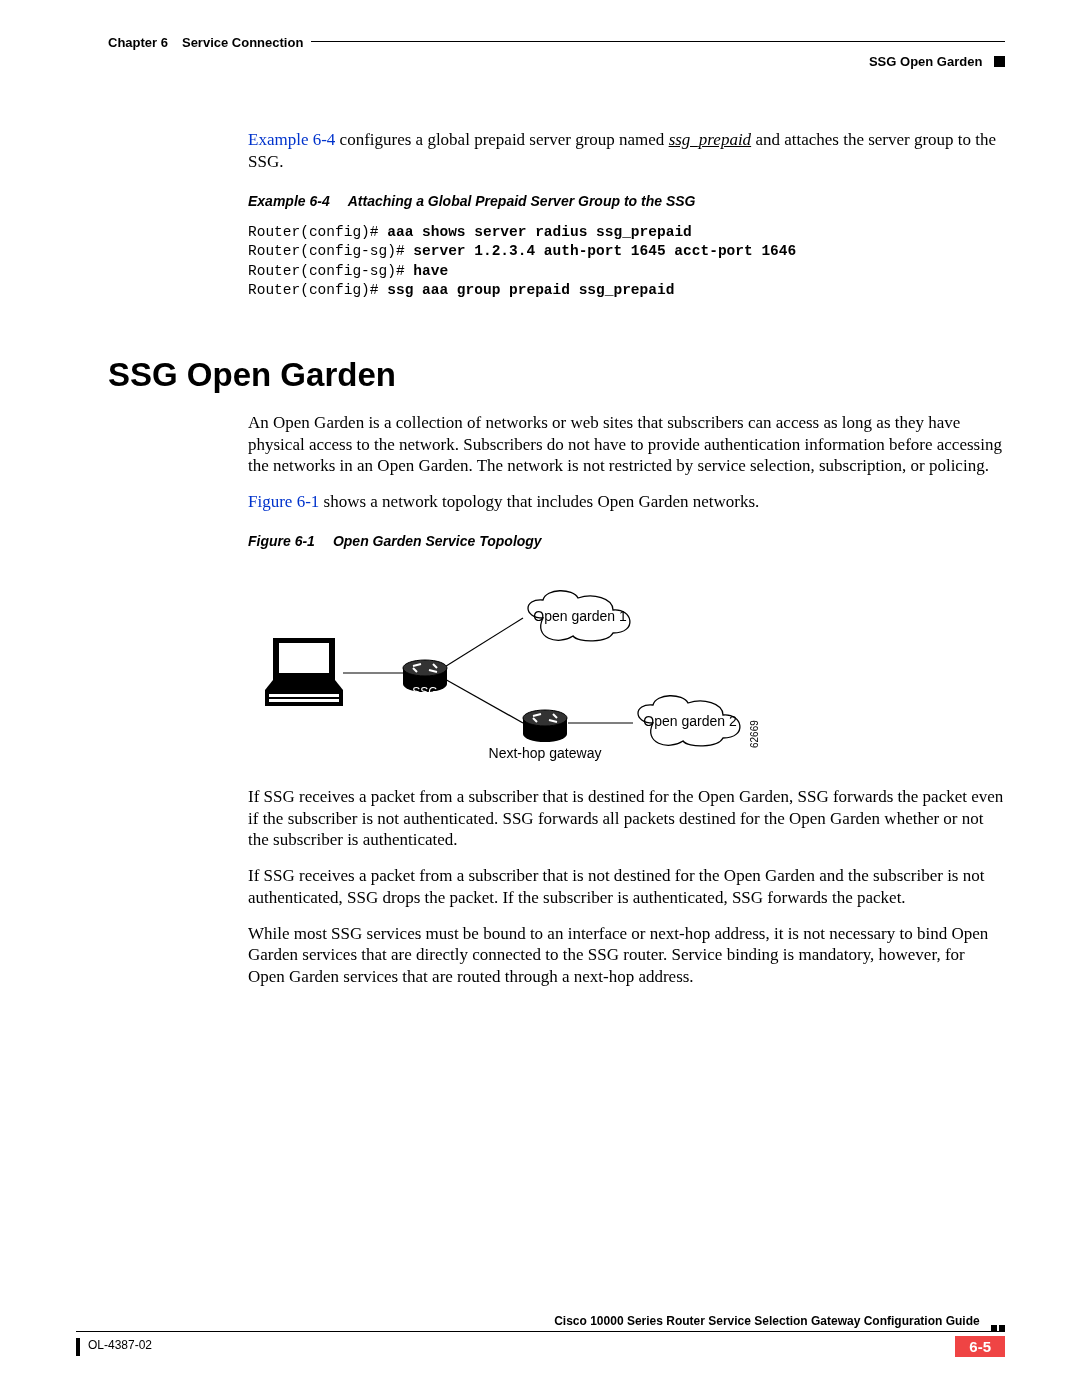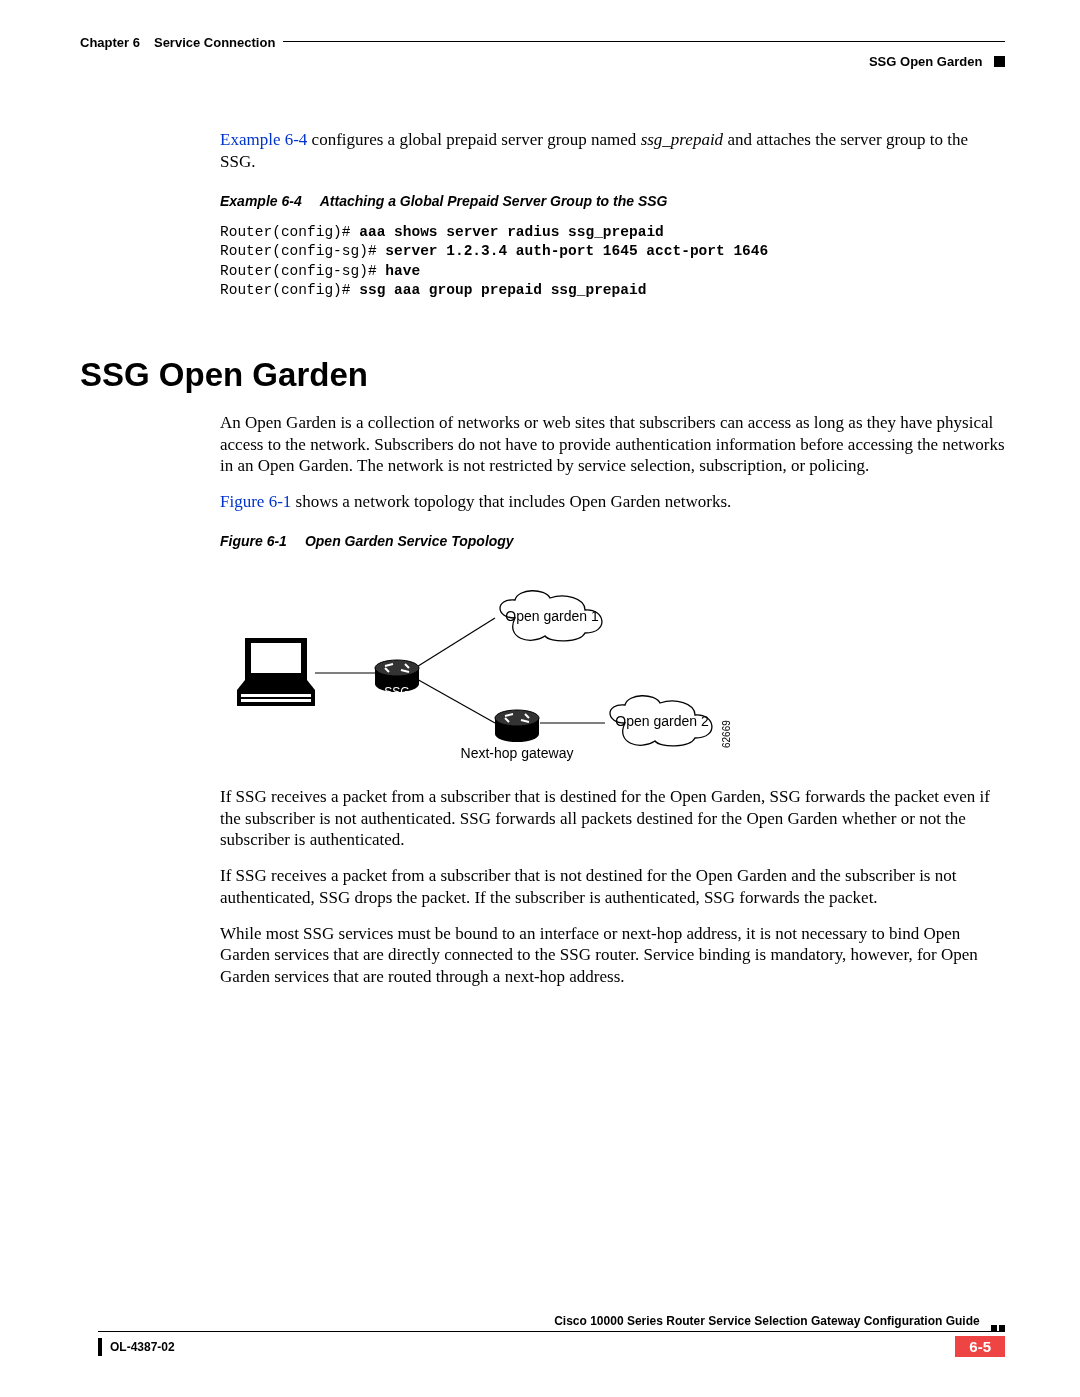--- a/index.html
+++ b/index.html
@@ -6,21 +6,21 @@
     margin: 0;
     padding: 0;
     background: #fff;
     font-family: "Times New Roman", Times, serif;
     color: #000;
     width: 1080px;
     height: 1397px;
     position: relative;
   }
   .page {
-    padding: 35px 75px 50px 80px;
+    padding: 35px 75px 50px 108px;
     box-sizing: border-box;
     height: 100%;
     position: relative;
   }
   .header {
     display: flex;
     flex-direction: column;
     gap: 4px;
     margin-bottom: 60px;
   }
@@ -100,21 +100,21 @@
   }
   .code-block .b { font-weight: bold; }
   .figure {
     margin: 6px 0 18px 0;
     font-family: Arial, Helvetica, sans-serif;
   }
   .figure svg { display: block; }
   .footer {
     position: absolute;
     bottom: 40px;
-    left: 98px;
+    left: 76px;
     right: 75px;
   }
   .footer-rule-row {
     display: flex;
     align-items: flex-end;
   }
   .footer-title {
     flex: 1;
     text-align: right;
     font-family: Arial, Helvetica, sans-serif;
@@ -138,40 +138,39 @@
     background: #000;
   }
   .footer-bottom {
     display: flex;
     justify-content: space-between;
     align-items: center;
     margin-top: 4px;
   }
   .footer-left {
     font-family: Arial, Helvetica, sans-serif;
-    font-weight: bold;
+    font-weight: normal;
     font-size: 12px;
     display: flex;
-    align-items: center;
     gap: 8px;
   }
   .footer-left .bar {
     width: 4px;
     height: 18px;
     background: #000;
   }
   .pagenum {
     background: #ef4444;
     color: #fff;
     font-family: Arial, Helvetica, sans-serif;
     font-weight: bold;
     font-size: 15px;
     padding: 2px 14px;
   }
-  .em { font-style: italic; }
+  .em { font-style: italic; text-decoration: underline; }
 </style>
 </head>
 <body>
 
 <div class="page">
 
   <div class="header">
     <div class="header-top">
       <span>Chapter 6</span>
       <span style="width:14px;display:inline-block"></span>

